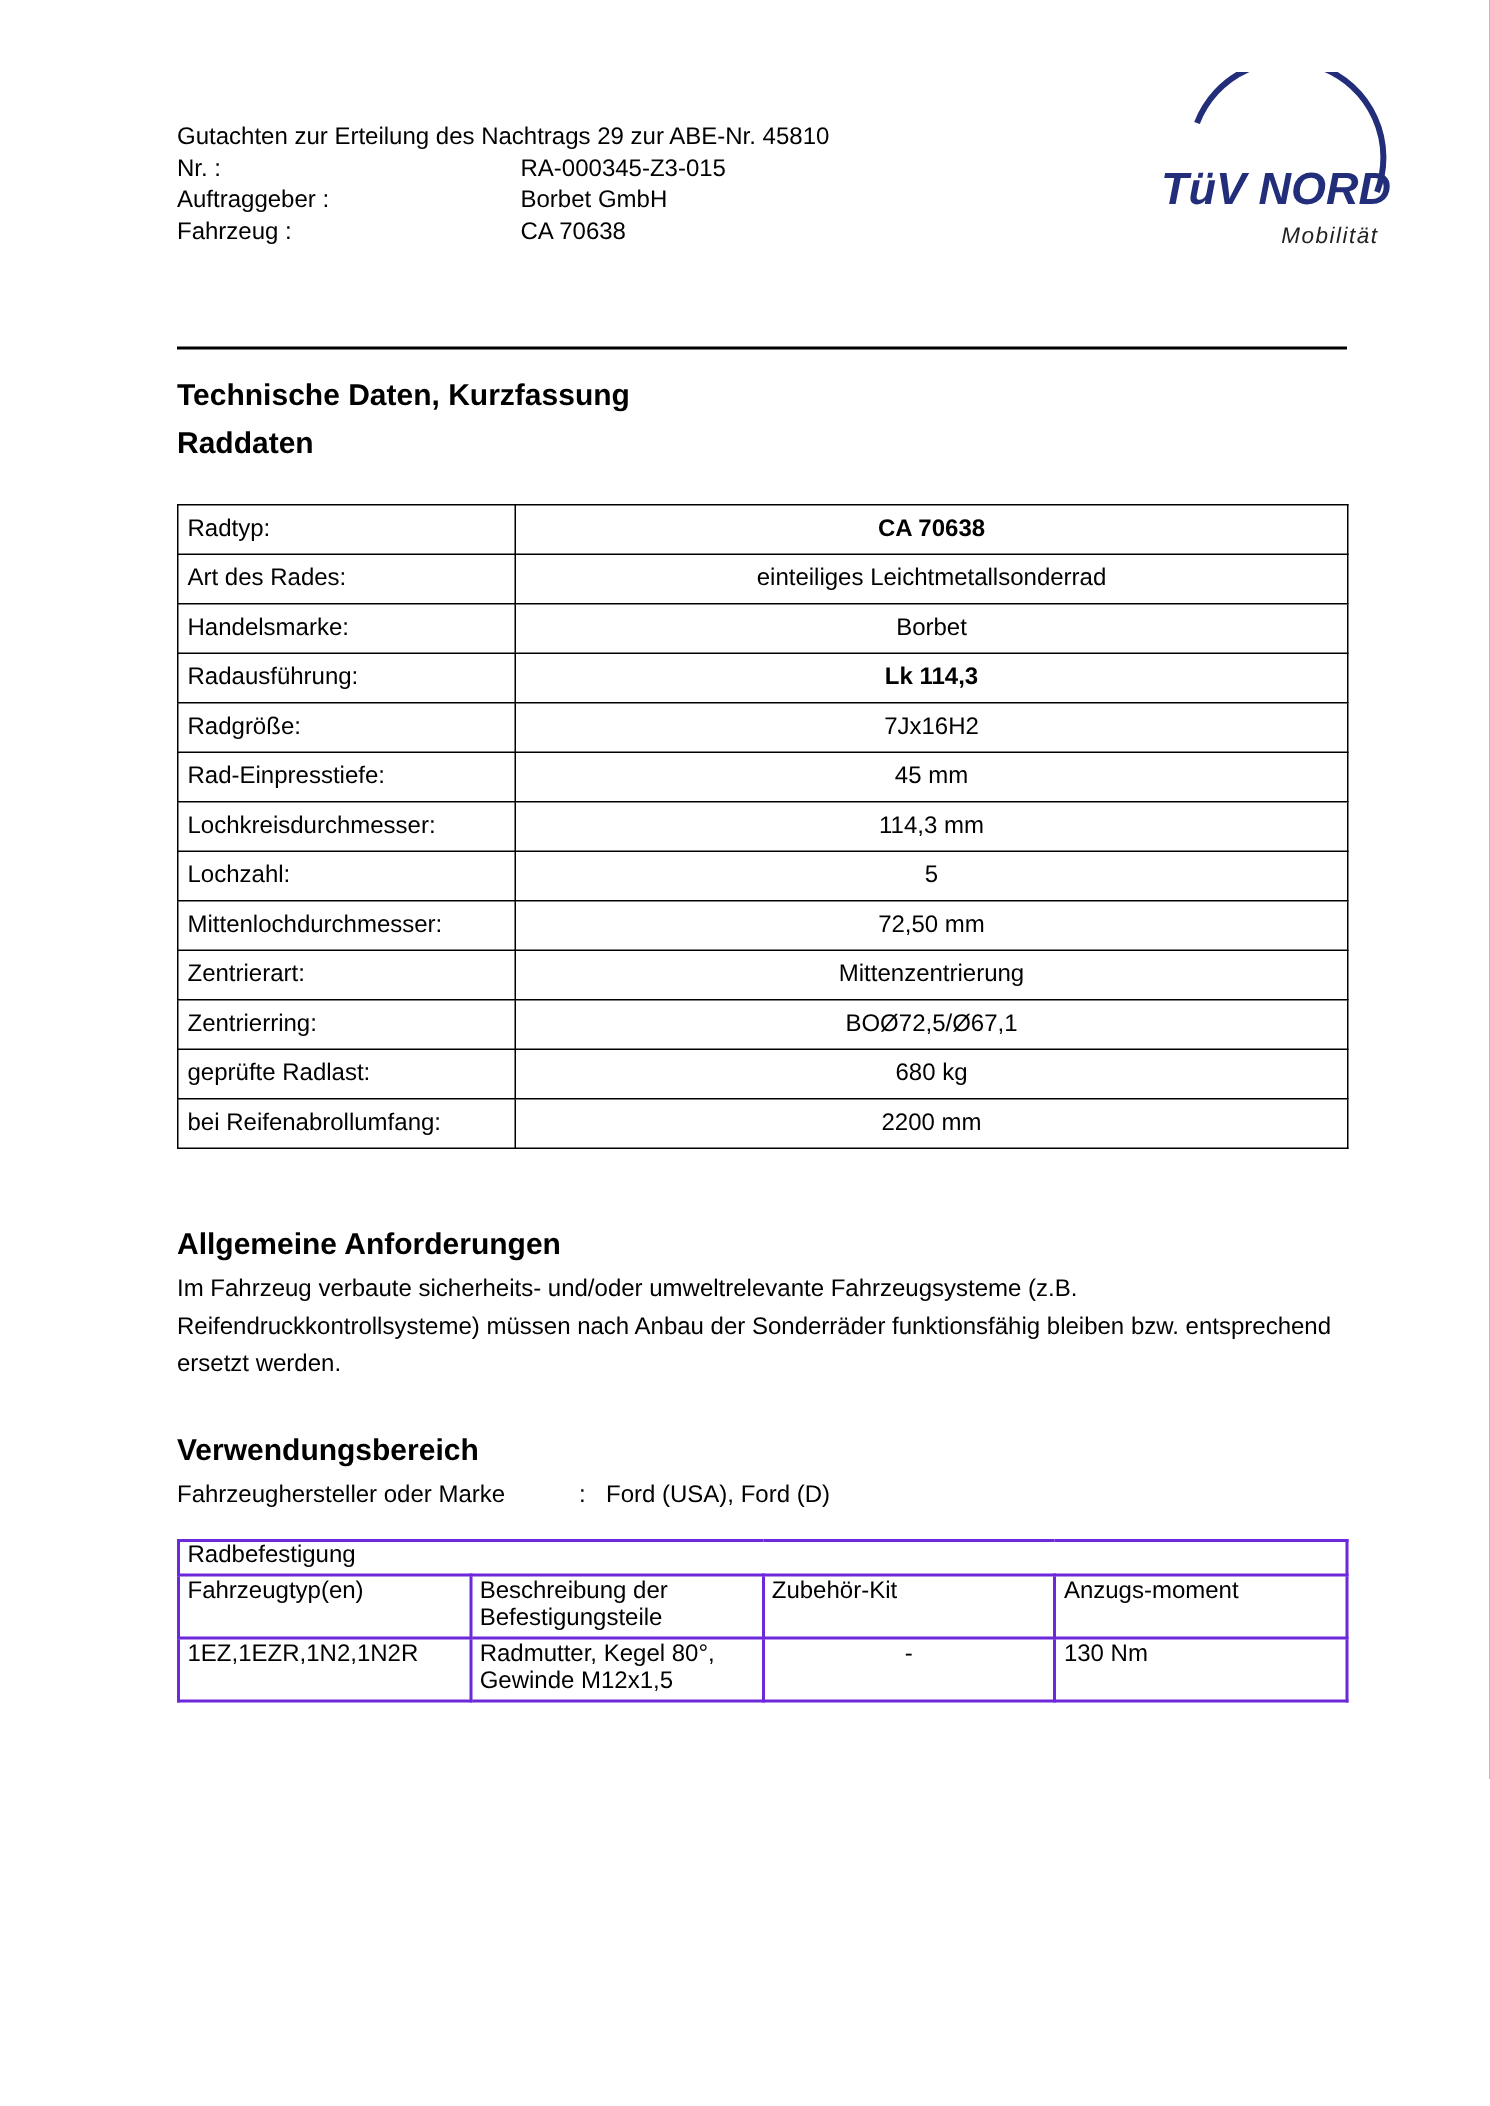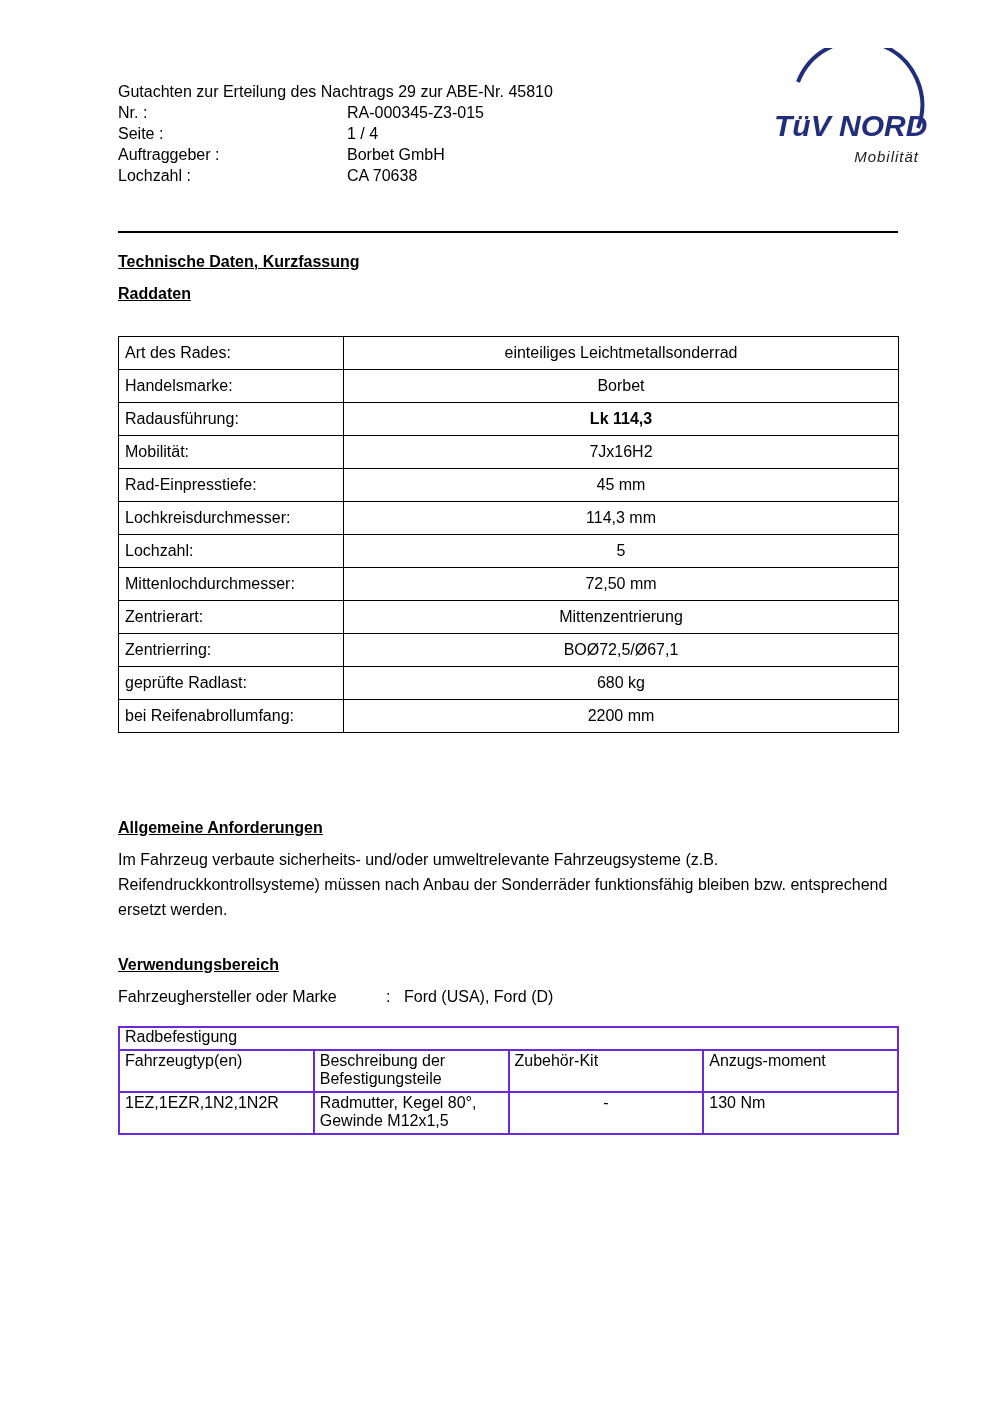--- a/index.html
+++ b/index.html
@@ -28,23 +28,22 @@
     letter-spacing: 1px;
     text-align: right;
     padding-right: 24px;
     margin-top: -2px;
     color: #222;
   }
 
   .rule { left: 118px; top: 231px; width: 780px; border-top: 2px solid #000; }
 
   .heading {
-    font-size: 16px;
+    font-size: 20px;
     font-weight: bold;
-    text-decoration: underline;
   }
   .h-tech { left: 118px; top: 253px; }
   .h-raddaten { left: 118px; top: 285px; }
   .h-allg { left: 118px; top: 819px; }
   .h-verw { left: 118px; top: 956px; }
 
   
   .raddaten-wrap { left: 118px; top: 336px; }
   table { border-collapse: collapse; }
   table.raddaten { width: 781px; font-size: 16px; }
@@ -78,29 +77,25 @@
 
 <div class="page">
 
   <div class="abs header-block">
     <div>Gutachten zur Erteilung des Nachtrags 29 zur ABE-Nr. 45810</div>
     <div class="header-row">
       <span class="header-label">Nr. :</span>
       <span>RA-000345-Z3-015</span>
     </div>
     <div class="header-row">
-      <span class="header-label">Seite :</span>
-      <span>1 / 4</span>
-    </div>
-    <div class="header-row">
       <span class="header-label">Auftraggeber :</span>
       <span>Borbet GmbH</span>
     </div>
     <div class="header-row">
-      <span class="header-label">Lochzahl :</span>
+      <span class="header-label">Fahrzeug :</span>
       <span>CA 70638</span>
     </div>
   </div>
 
   <div class="abs logo">
     <svg width="195" height="98" viewBox="0 0 195 98">
       <path d="M 50,34 A 64,64 0 0 1 170,80" fill="none" stroke="#232e7b" stroke-width="4"></path>
       <text x="26" y="88" font-family="Liberation Sans, sans-serif" font-size="30" font-weight="bold" font-style="italic" fill="#232e7b">TüV NORD</text>
     </svg>
     <div class="logo-sub">Mobilität</div>
@@ -108,33 +103,37 @@
 
   <div class="abs rule"></div>
 
   <div class="abs heading h-tech">Technische Daten, Kurzfassung</div>
   <div class="abs heading h-raddaten">Raddaten</div>
 
   <div class="abs raddaten-wrap">
     <table class="raddaten">
       <tbody>
         <tr>
+          <td class="lbl">Radtyp:</td>
+          <td class="val bold">CA 70638</td>
+        </tr>
+        <tr>
           <td class="lbl">Art des Rades:</td>
           <td class="val">einteiliges Leichtmetallsonderrad</td>
         </tr>
         <tr>
           <td class="lbl">Handelsmarke:</td>
           <td class="val">Borbet</td>
         </tr>
         <tr>
           <td class="lbl">Radausführung:</td>
           <td class="val bold">Lk 114,3</td>
         </tr>
         <tr>
-          <td class="lbl">Mobilität:</td>
+          <td class="lbl">Radgröße:</td>
           <td class="val">7Jx16H2</td>
         </tr>
         <tr>
           <td class="lbl">Rad-Einpresstiefe:</td>
           <td class="val">45 mm</td>
         </tr>
         <tr>
           <td class="lbl">Lochkreisdurchmesser:</td>
           <td class="val">114,3 mm</td>
         </tr>

